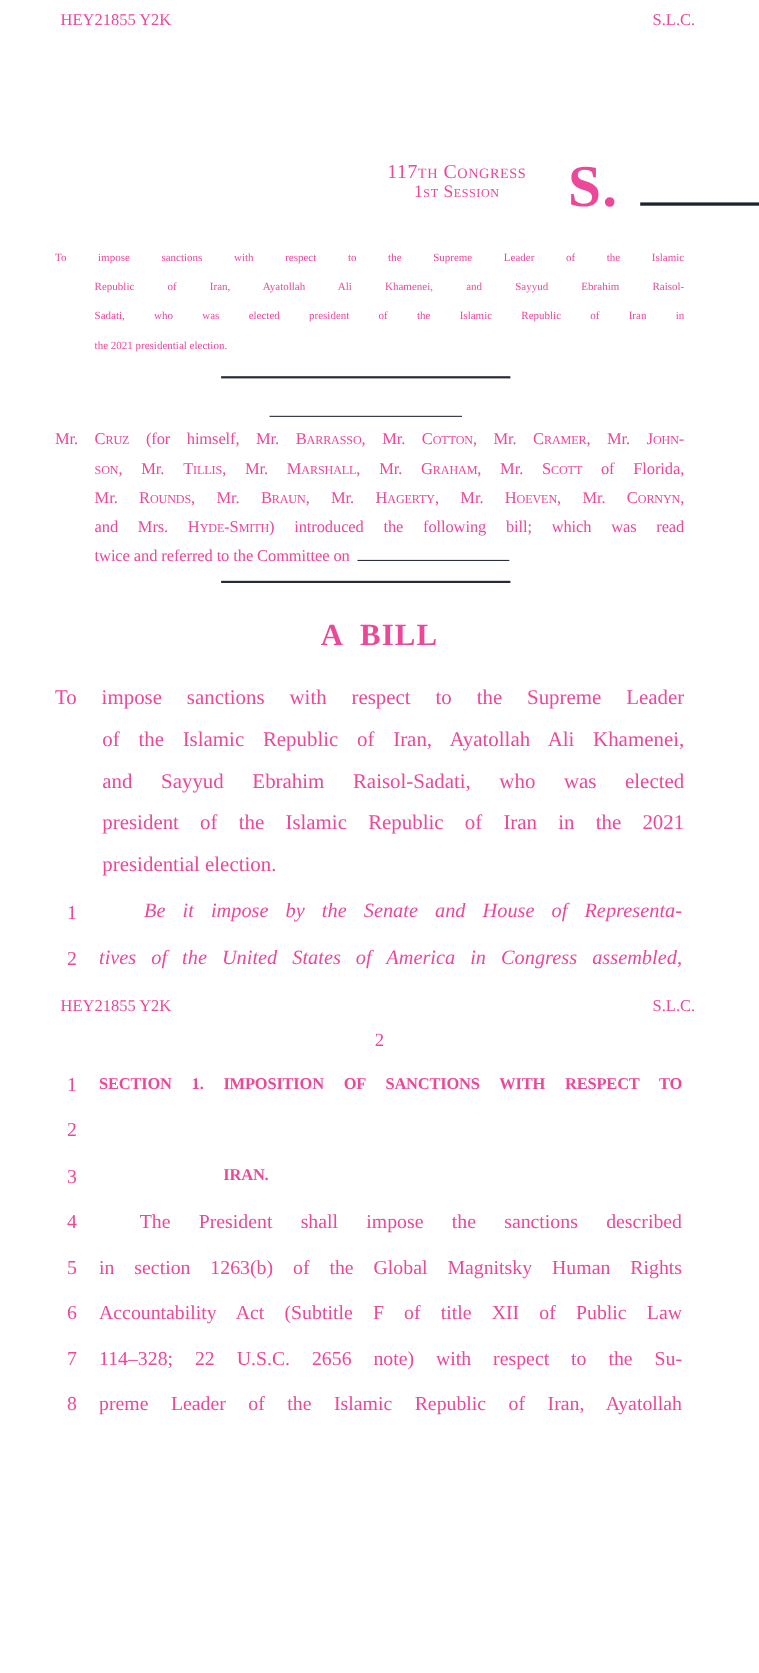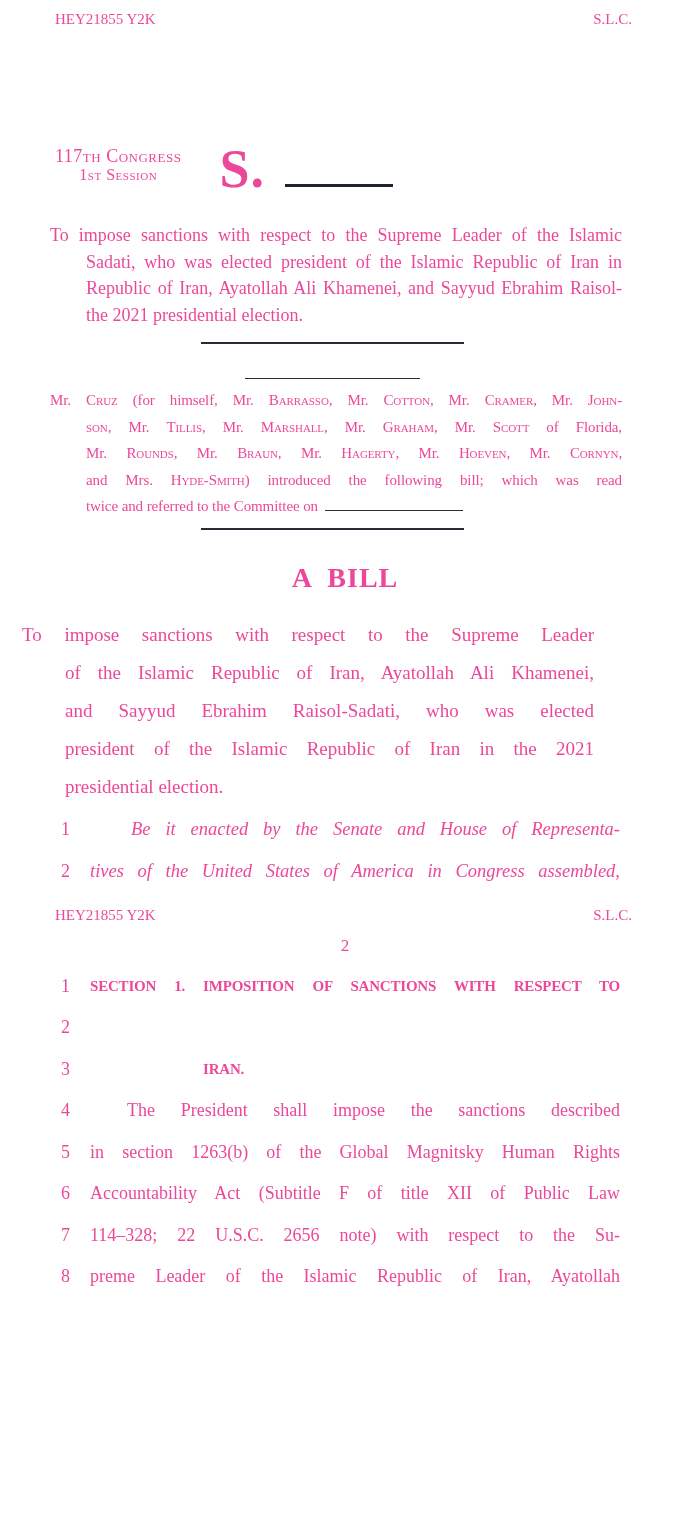--- a/index.html
+++ b/index.html
@@ -4,44 +4,44 @@
 <style>
   html,body{margin:0;padding:0;background:#ffffff;}
   .page{
     width:690px;height:1521px;background:#fff;position:relative;overflow:hidden;
     font-family:Liberation Serif, serif;color:#ec4899;
   }
   
   .hdr{display:flex;justify-content:space-between;padding:10px 58px 0 55px;font-size:15px;line-height:18px;}
   .hdr.p2{margin-top:14px;padding-top:0;}
   
-  .congress-row{display:flex;align-items:flex-end;margin:118px 0 0 55px;}
+  .congress-row{display:flex;align-items:flex-end;margin:118px 0 0 55px;justify-content:flex-end;}
   .congress{text-align:center;font-variant:small-caps;letter-spacing:.5px;align-self:flex-start;}
   .congress .c1{font-size:18px;line-height:20px;}
   .congress .c2{font-size:16px;line-height:18px;}
   .billno{display:flex;align-items:flex-end;margin-left:38px;}
   .s-big{font-size:54px;font-weight:bold;line-height:46px;letter-spacing:1px;}
   .blankline{display:inline-block;width:108px;border-bottom:3px solid #1d2330;margin:0 0 5px 20px;}
   
-  .para-small{margin:30px 0 0 50px;width:572px;font-size:18px;line-height:26.5px;}
+  .para-small{margin:30px 0 0 50px;width:572px;font-size:10px;line-height:26.5px;}
   #sponsors{font-size:15px;letter-spacing:-0.1px;margin-top:8px;}
   .line{text-align:justify;}
   .line.just{text-align-last:justify;}
   .line.ind{padding-left:36px;}
   .sc{font-variant:small-caps;}
   .blank{display:inline-block;width:138px;border-bottom:1.5px solid #2a3040;height:0.95em;margin-left:3px;}
   
   .rule{width:263px;border-top:2.5px solid #262b36;margin:14px 0 0 201px;height:0;}
   .rule.mid{margin-top:8px;}
   .rule.thin{width:175px;border-top-width:1px;margin:34px 0 0 245px;}
   
   .senate-h{margin-top:30px;text-align:center;font-size:21px;word-spacing:9px;letter-spacing:.5px;}
   .abill{margin-top:22px;text-align:center;font-size:28px;line-height:52px;font-weight:bold;word-spacing:8px;letter-spacing:1px;}
   
-  #purpose-long{margin:12px 0 0 22px;width:572px;font-size:19px;line-height:38px;}
+  #purpose-long{margin:12px 0 0 50px;width:572px;font-size:19px;line-height:38px;}
   #purpose-long .ind{padding-left:43px;}
   
   .numline{display:flex;}
   .num{width:70px;flex:none;text-align:right;font-size:18px;}
   .txt{flex:1;margin-left:20px;margin-right:70px;}
   .txt.just{text-align:justify;text-align-last:justify;}
   #enacting{margin-top:2px;font-size:18.5px;line-height:42px;}
   #enacting .txt{font-style:italic;}
   #enacting .fl{text-indent:41px;}
   .pageno{text-align:center;font-size:17px;margin-top:12px;}
@@ -66,22 +66,22 @@
       <div class="c2">1st Session</div>
     </div>
     <div class="billno">
       <span class="s-big">S.</span>
       <span class="blankline"></span>
     </div>
   </div>
 
   <div id="purpose-short" class="para-small">
       <div class="line just">To impose sanctions with respect to the Supreme Leader of the Islamic</div>
+      <div class="line just ind">Republic of Iran, Ayatollah Ali Khamenei, and Sayyud Ebrahim Raisol-</div>
       <div class="line just ind">Sadati, who was elected president of the Islamic Republic of Iran in</div>
-      <div class="line just ind">Republic of Iran, Ayatollah Ali Khamenei, and Sayyud Ebrahim Raisol-</div>
       <div class="line ind">the 2021 presidential election.</div>
     </div>
 
   <div class="rule"></div>
 
 
   <div class="rule thin"></div>
 
   <div id="sponsors" class="para-small">
       <div class="line just"><span>Mr. </span><span class="sc">Cruz</span><span> (for himself, Mr. </span><span class="sc">Barrasso</span><span>, Mr. </span><span class="sc">Cotton</span><span>, Mr. </span><span class="sc">Cramer</span><span>, Mr. </span><span class="sc">John-</span></div>
@@ -99,21 +99,21 @@
       <div class="line just">To impose sanctions with respect to the Supreme Leader</div>
       <div class="line just ind">of the Islamic Republic of Iran, Ayatollah Ali Khamenei,</div>
       <div class="line just ind">and Sayyud Ebrahim Raisol-Sadati, who was elected</div>
       <div class="line just ind">president of the Islamic Republic of Iran in the 2021</div>
       <div class="line ind">presidential election.</div>
     </div>
 
   <div id="enacting">
       <div class="numline">
         <span class="num">1</span>
-        <span class="txt just fl">Be it enacted by the Senate and House of Representa-</span>
+        <span class="txt just fl">Be it impose by the Senate and House of Representa-</span>
       </div>
       <div class="numline">
         <span class="num">2</span>
         <span class="txt just">tives of the United States of America in Congress assembled,</span>
       </div>
     </div>
 
   <div class="hdr p2">
     <span>HEY21855 Y2K</span>
     <span>S.L.C.</span>

